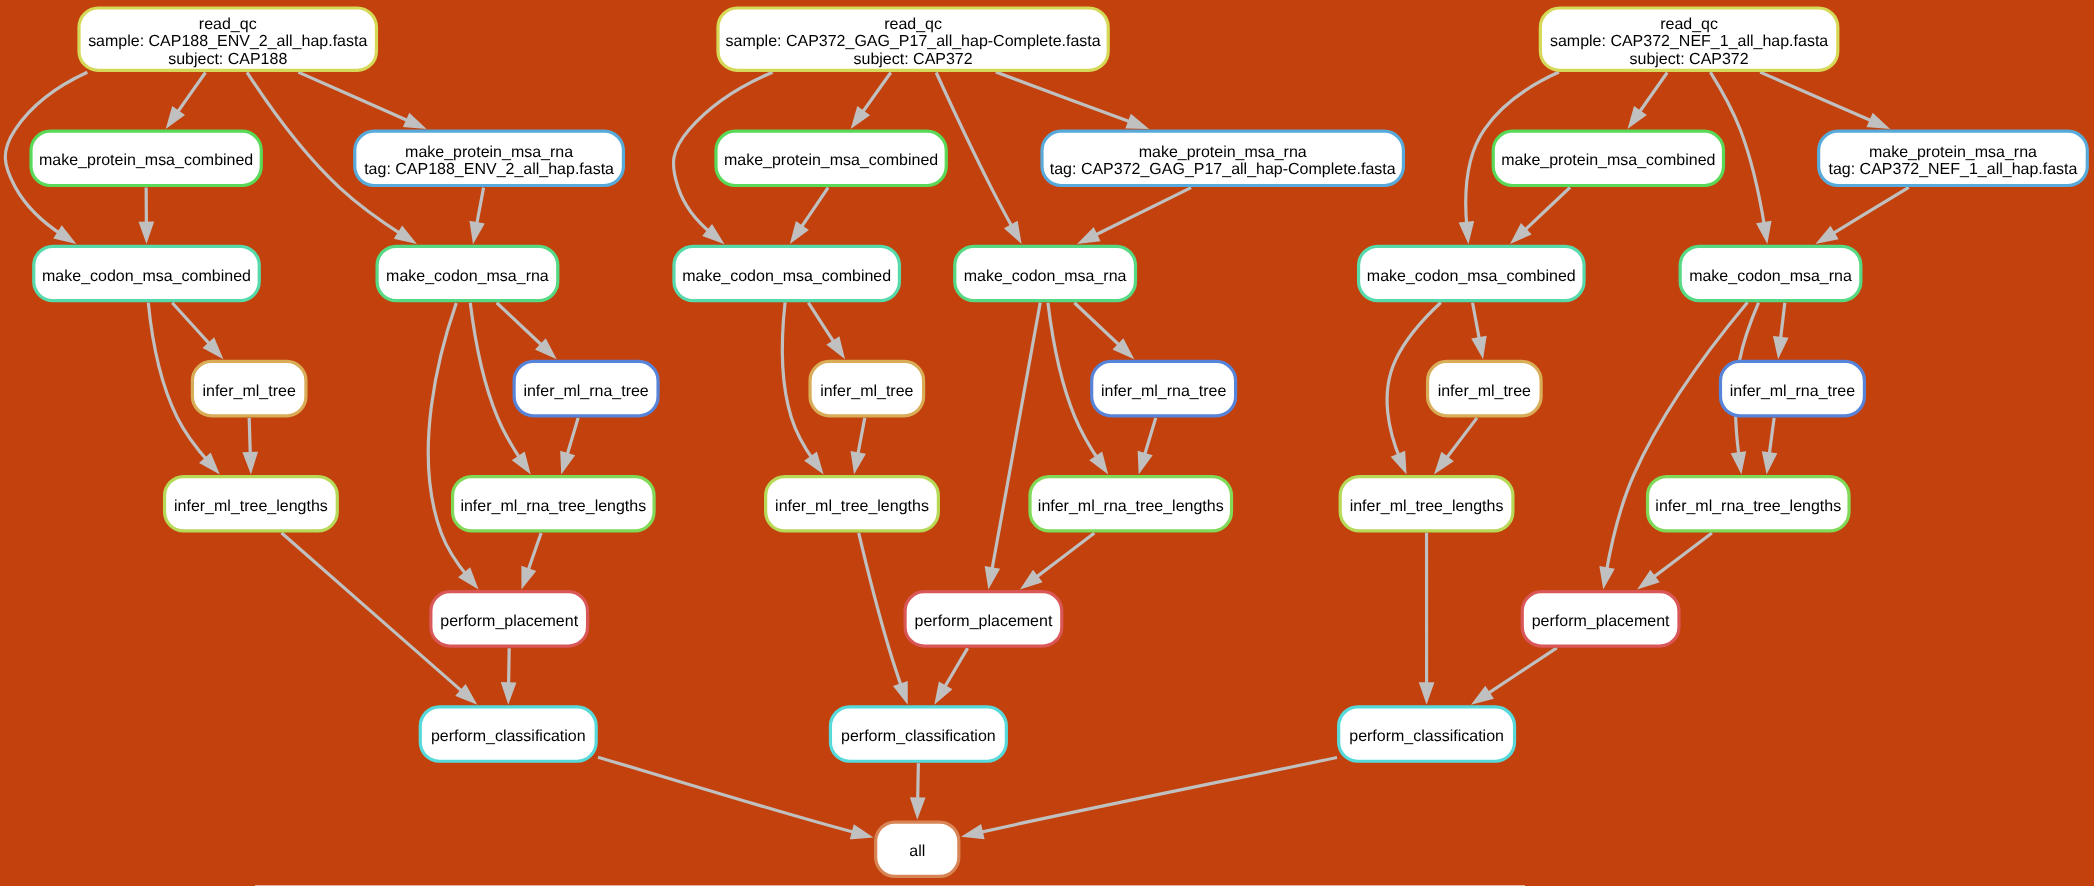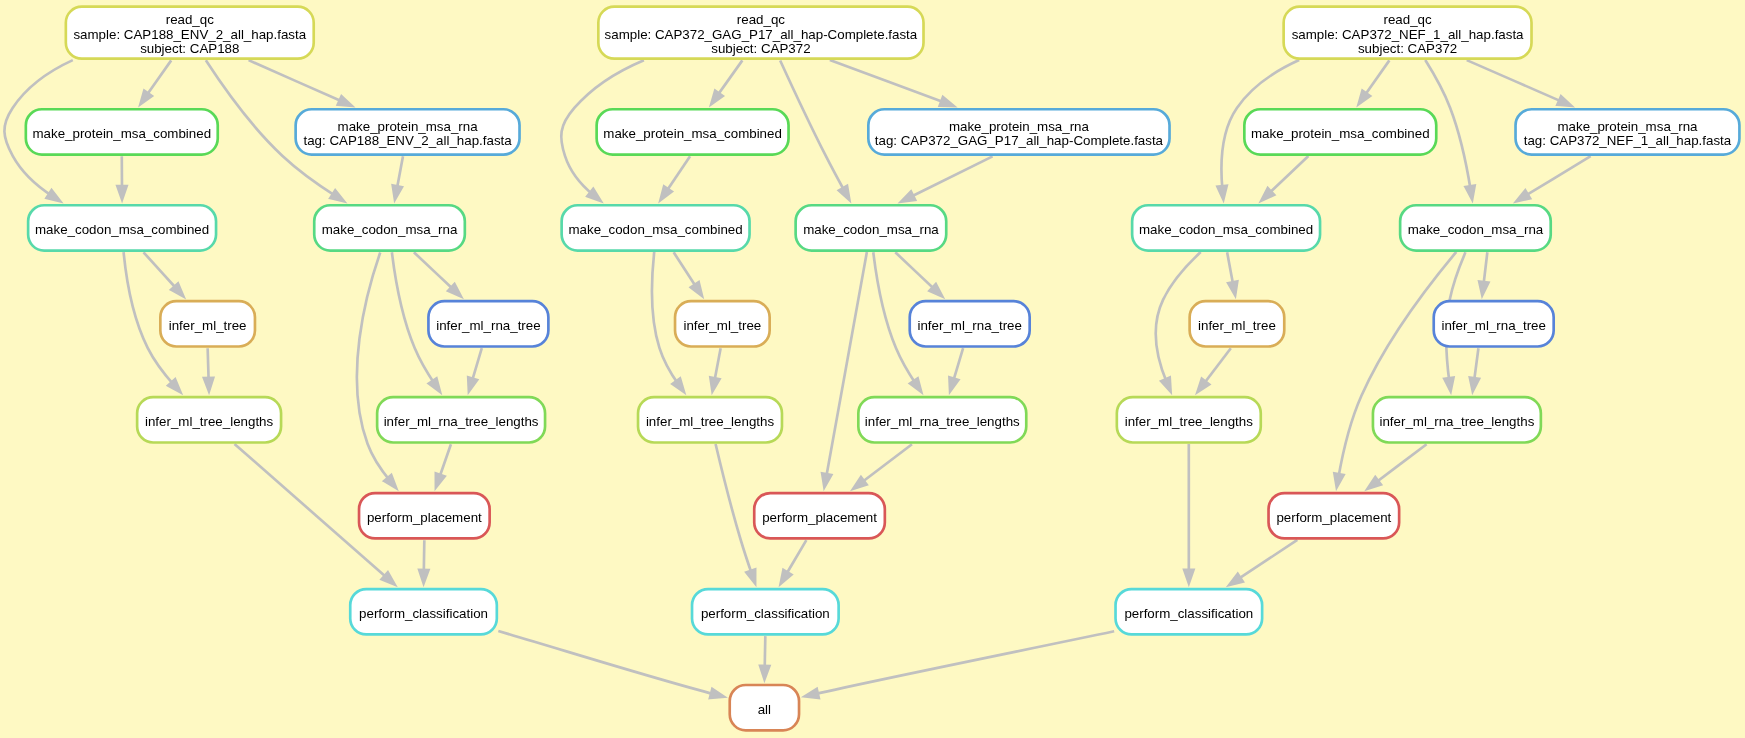--- a/index.html
+++ b/index.html
@@ -1,19 +1,19 @@
 <!DOCTYPE html>
 <html><head>
 <meta charset="utf-8">
 <title>snakemake rulegraph</title>
 <style>
   html,body{margin:0;padding:0;background:#ffffff;}
   body{width:1745px;height:738px;overflow:hidden;
        font-family:"Liberation Sans",sans-serif;}
-  #dag-canvas{position:relative;width:1745px;height:738px;background:#fef9c3;}
+  #dag-canvas{position:relative;width:1745px;height:738px;background:#c2410c;}
   svg#dag{position:absolute;left:0;top:0;display:block;}
   .edge-line{fill:none;stroke-linecap:butt;}
   .node-box{fill:#ffffff;}
   .node-text{text-anchor:middle;fill:#000000;
              font-family:"Liberation Sans",sans-serif;}
 </style>
 </head>
 <body>
 
 <div id="dag-canvas">

